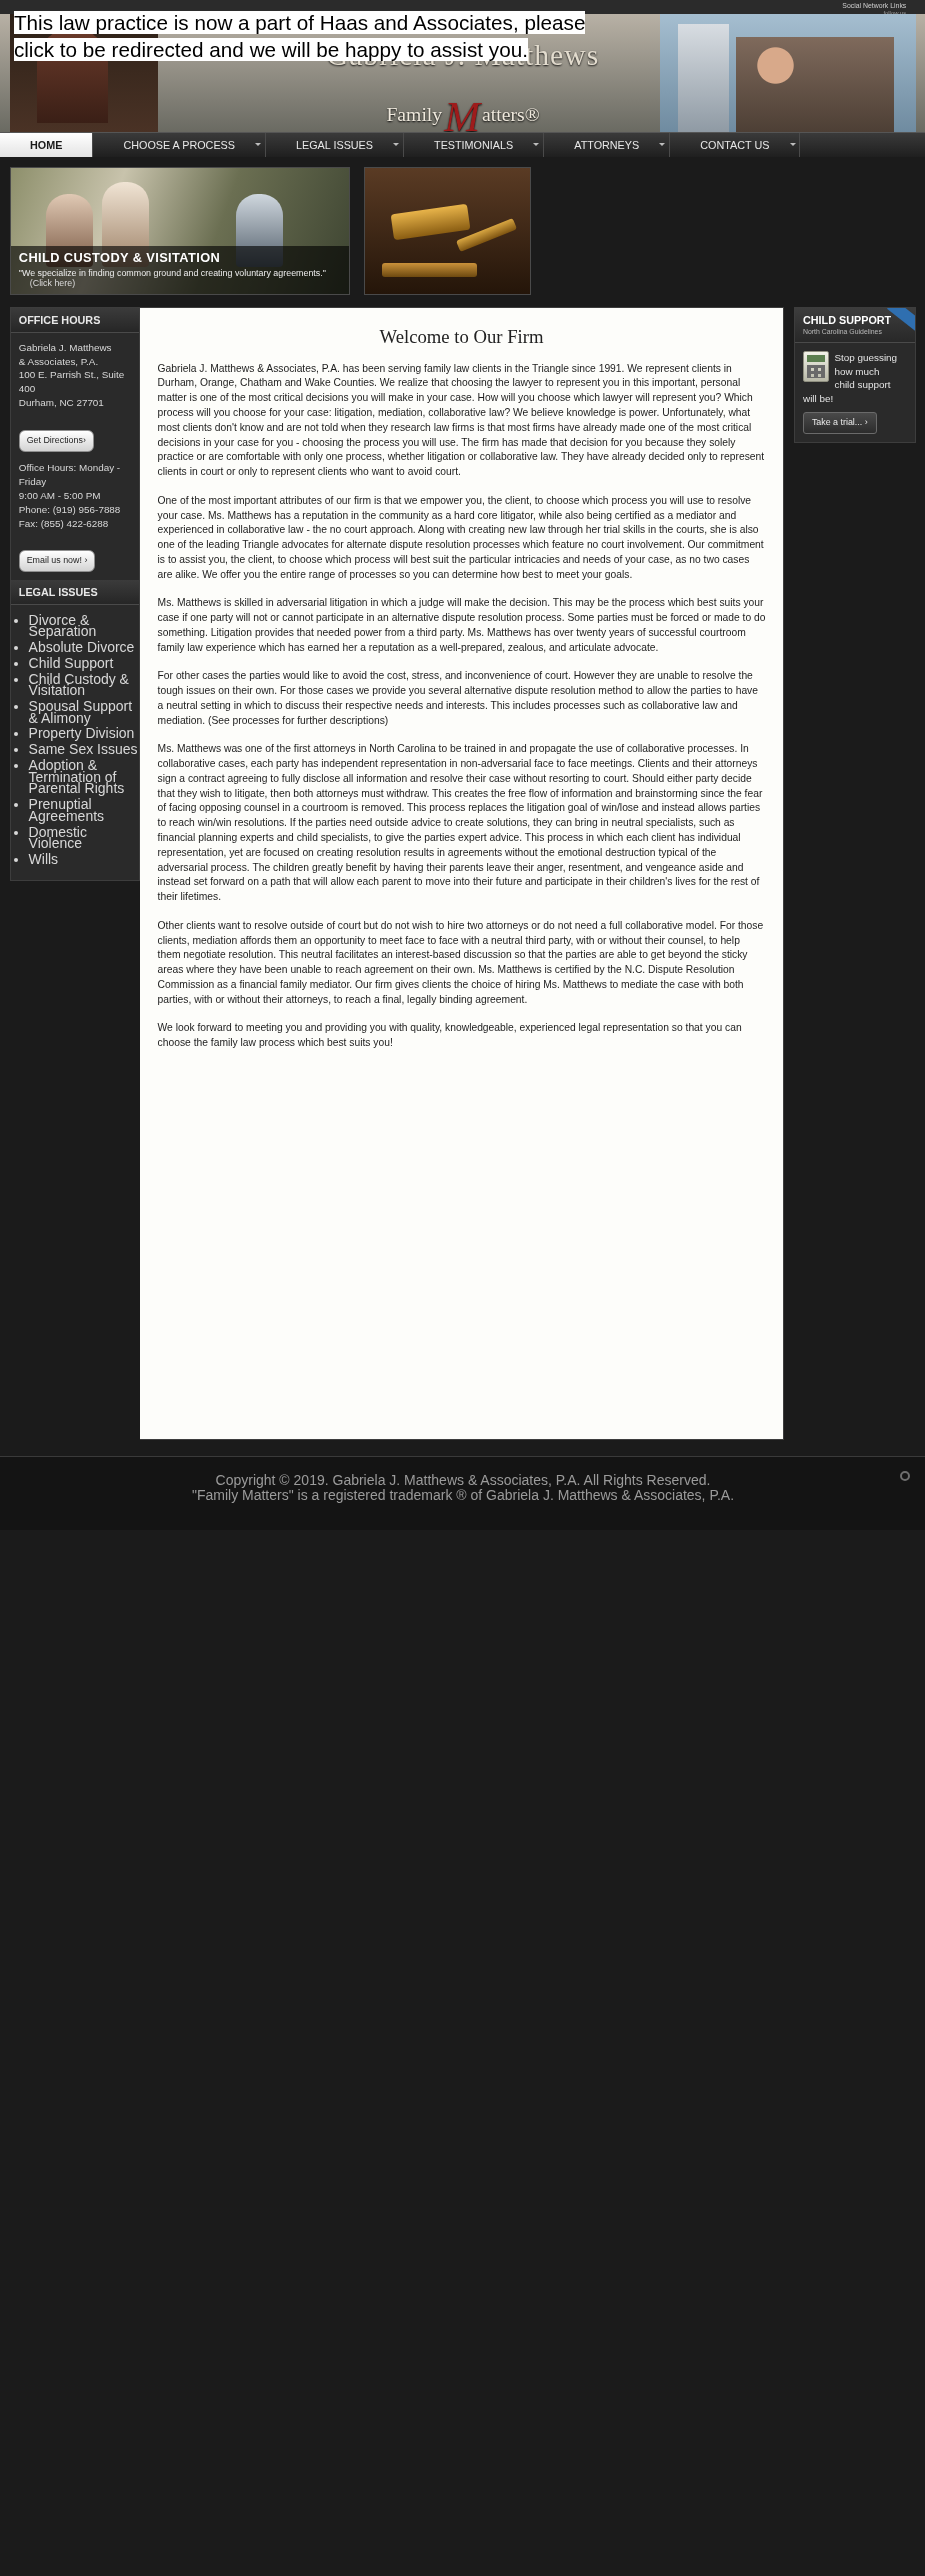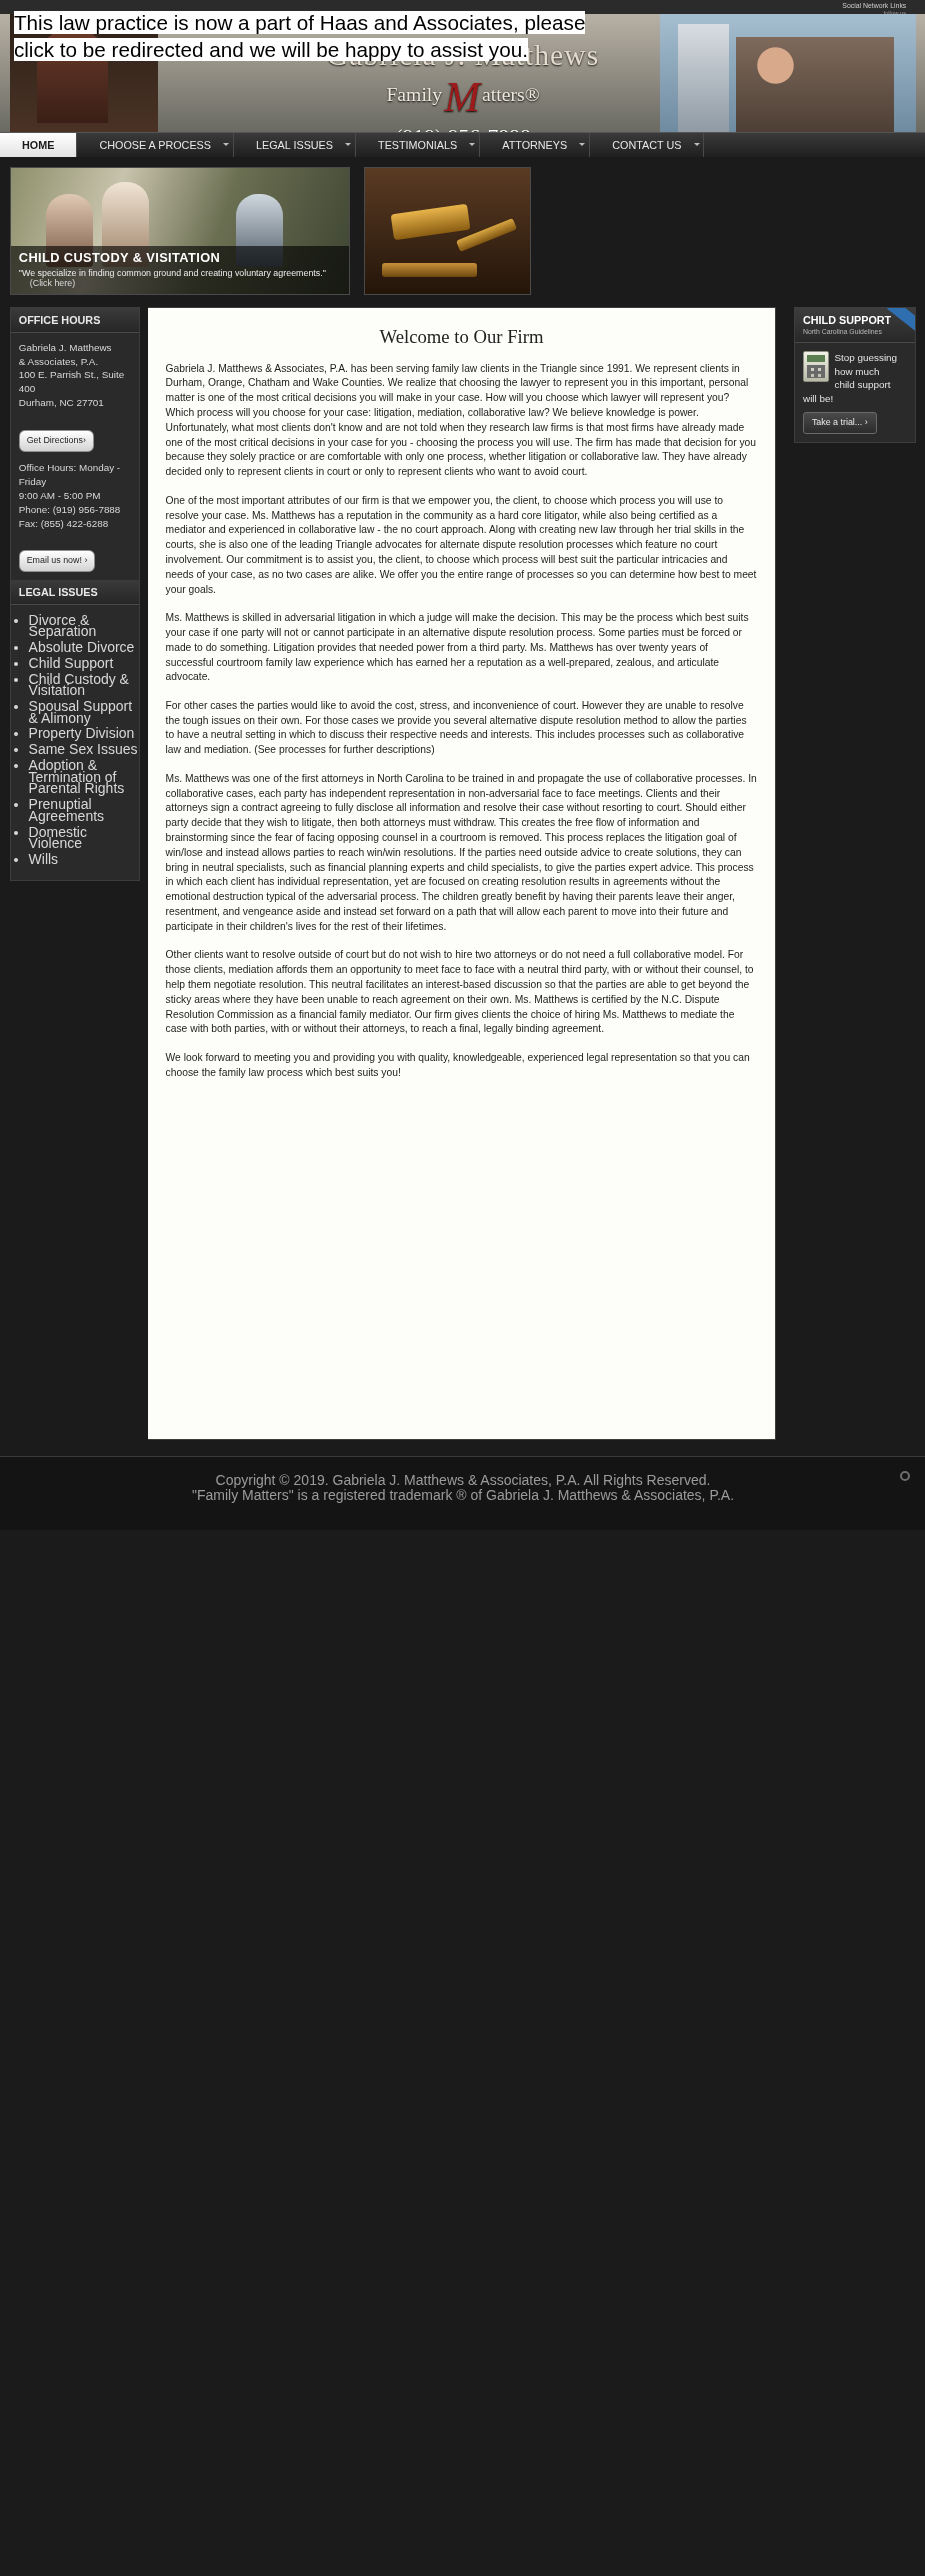--- a/index.html
+++ b/index.html
@@ -88,21 +88,21 @@
     font-size: 29.6px;
     letter-spacing: 1px;
     padding-top: 25.6px;
     color: #e9e2d4;
     opacity: .92;
   }
   .tagline {
     font-family: "Liberation Serif", serif;
     font-size: 19.7px;
     color: #efe9dd;
-    margin-top: 0;
+    margin-top: 20px;
   }
   .tagline .script-m {
     color: #9e1b1b;
     font-size: 43px;
     font-style: italic;
     font-family: "Liberation Serif", serif;
     vertical-align: -9.9px;
     margin: 0 2px;
   }
   .phone {
@@ -116,21 +116,21 @@
   .nav {
     height: 25.6px;
     background: linear-gradient(#3a3a3a, #1f1f1f);
     border-top: 1px solid #555;
     display: flex;
     align-items: stretch;
     font-size: 10.8px;
   }
   .nav-item {
     color: #e8e8e8;
-    padding: 0 22px;
+    padding: 0 30px;
     display: flex;
     align-items: center;
     border-right: 1px solid #4a4a4a;
     position: relative;
     white-space: nowrap;
   }
   .nav-item.active {
     background: linear-gradient(#ffffff, #e3e3e3);
     color: #1a1a1a;
     font-weight: bold;
@@ -204,21 +204,21 @@
   }
   .gavel-block {
     position:absolute; left:17.7px; bottom:17.7px; width:95px; height:13.8px;
     background: linear-gradient(#c9913a, #6d4910);
     border-radius: 3px;
   }
 
   
   .content-row {
     display: flex;
-    gap: 8px;
+    gap: 0;
     padding: 0 9.9px 0 9.9px;
     align-items: flex-start;
   }
   .sidebar-left {
     width: 130px;
     flex: 0 0 130px;
     background: #2a2a2a;
     border: 1px solid #3d3d3d;
     color: #d8d8d8;
     font-size: 9.9px;

